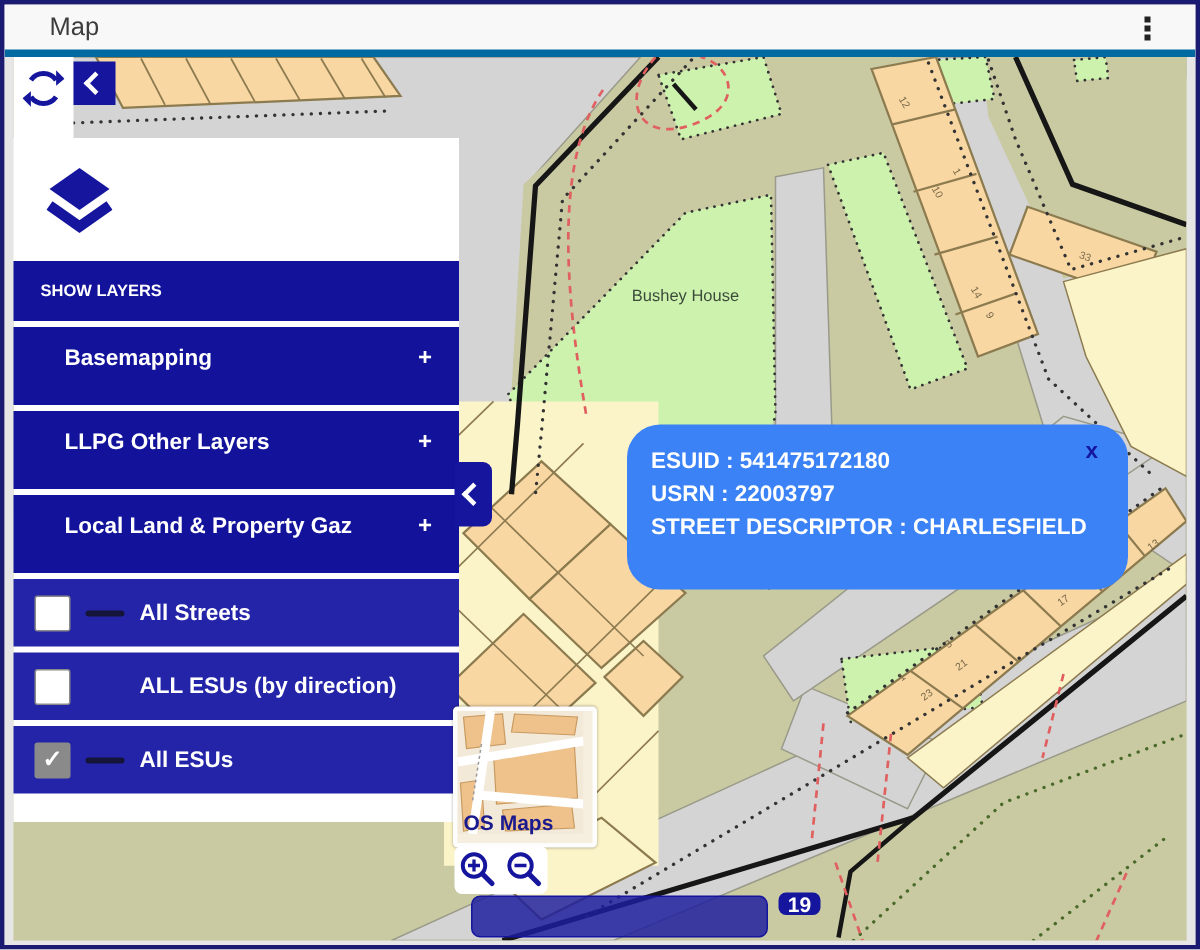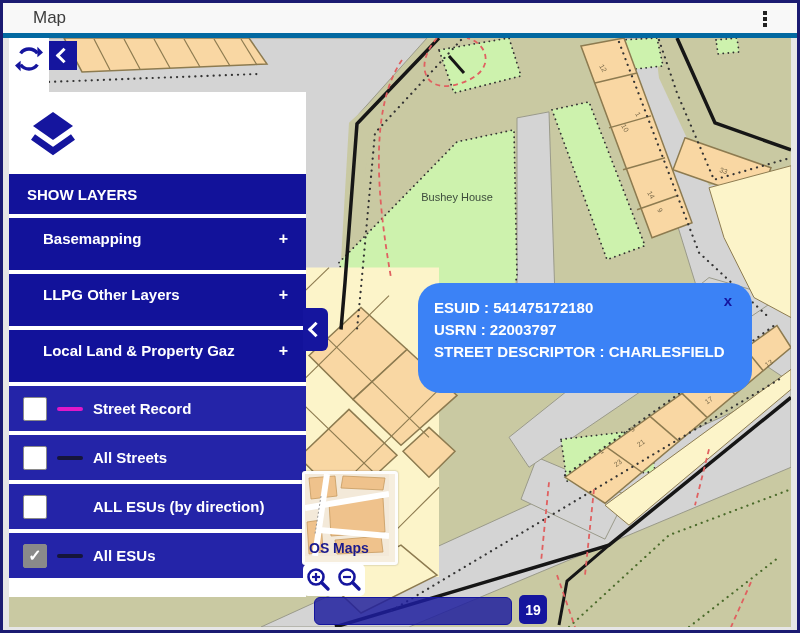--- a/index.html
+++ b/index.html
@@ -13,21 +13,21 @@
   .map-viewport svg{display:block;width:100%;height:100%;}
 
   
   .refresh-btn{position:absolute;left:6px;top:0;width:40px;height:54px;background:#fff;border:none;display:flex;align-items:flex-start;justify-content:center;padding-top:6px;cursor:pointer;}
   .collapse-btn{position:absolute;left:46px;top:3px;width:28px;height:29px;background:#15159e;border:none;cursor:pointer;display:flex;align-items:center;justify-content:center;}
   .chev-left{width:8px;height:8px;border-left:3px solid #fff;border-bottom:3px solid #fff;transform:rotate(45deg);display:block;}
 
   
   .panel{position:absolute;left:6px;top:54px;width:297px;background:#fff;padding-bottom:15px;}
   .panel-head{height:82px;background:#fff;display:flex;align-items:center;padding-left:22px;}
-  .panel-header{height:40px;background:#12129a;color:#fff;font-weight:bold;font-size:15px;display:flex;align-items:center;padding-left:18px;margin-bottom:4px;}
+  .panel-header{height:40px;background:#12129a;color:#fff;font-weight:bold;font-size:11px;display:flex;align-items:center;padding-left:18px;margin-bottom:4px;}
   .group-row{height:41px;background:#12129a;color:#fff;font-weight:bold;font-size:15px;display:flex;align-items:center;padding:0 18px 11px 34px;margin-bottom:4px;cursor:pointer;}
   .group-row .grow{flex:1;}
   .group-state{font-weight:bold;font-size:16px;}
   .layer-row{height:45px;background:#2424a8;display:flex;align-items:center;margin-bottom:4px;cursor:pointer;}
   .checkbox{width:22px;height:22px;background:#fff;border:1px solid #8a8a8a;border-radius:2px;margin-left:14px;flex:none;display:flex;align-items:center;justify-content:center;cursor:pointer;}
   .checkbox.checked{background:#8a8a8a;color:#fff;font-size:16px;font-weight:bold;line-height:1;}
   .swatch-slot{width:46px;flex:none;display:flex;justify-content:center;}
   .swatch{width:26px;height:4px;border-radius:2px;display:block;}
   .swatch.magenta{background:#e018c8;}
   .swatch.black{background:#15153a;}
@@ -42,21 +42,21 @@
   
   .minimap{position:absolute;left:299px;top:433px;width:90px;height:88px;background:#f6eede;border:3px solid #fdfdfd;border-radius:3px;box-shadow:0 0 2px rgba(0,0,0,.35);cursor:pointer;}
   .minimap-label{position:absolute;left:4px;bottom:6px;color:#1a1a8e;font-weight:bold;font-size:14px;}
 
   
   .zoom-ctrl{position:absolute;left:300px;top:526px;width:62px;height:32px;background:#fff;border-radius:5px;display:flex;align-items:center;justify-content:space-around;}
   .zoom-ctrl button{background:none;border:none;padding:0;cursor:pointer;width:26px;height:26px;}
 
   
   .scalebar{position:absolute;left:311px;top:559px;width:196px;height:26px;background:rgba(30,30,158,.84);border-radius:6px;border:1px solid #15159e;cursor:pointer;}
-  .zoom-badge{position:absolute;left:516px;top:557px;width:28px;height:29px;background:#15159e;border-radius:5px;color:#fff;font-weight:bold;font-size:14px;display:flex;align-items:center;justify-content:center;}
+  .zoom-badge{position:absolute;left:516px;top:557px;width:28px;height:15px;background:#15159e;border-radius:5px;color:#fff;font-weight:bold;font-size:14px;display:flex;align-items:center;justify-content:center;}
 </style>
 </head>
 <body>
 
 <div class="window">
   <div class="titlebar">
     <span class="title">Map</span>
     <div class="kebab">
         <i></i>
         <i></i>
@@ -221,27 +221,20 @@
       </div>
       <div class="group-row">
         <span class="grow">LLPG Other Layers</span>
         <span class="group-state">+</span>
       </div>
       <div class="group-row">
         <span class="grow">Local Land &amp; Property Gaz</span>
         <span class="group-state">+</span>
       </div>
 
-      <div class="layer-row">
-        <span class="checkbox"></span>
-        <span class="swatch-slot">
-            <span class="swatch magenta"></span>
-          </span>
-        <span class="layer-label">Street Record</span>
-      </div>
       <div class="layer-row">
         <span class="checkbox"></span>
         <span class="swatch-slot">
             <span class="swatch black"></span>
           </span>
         <span class="layer-label">All Streets</span>
       </div>
       <div class="layer-row">
         <span class="checkbox"></span>
         <span class="swatch-slot"></span>

